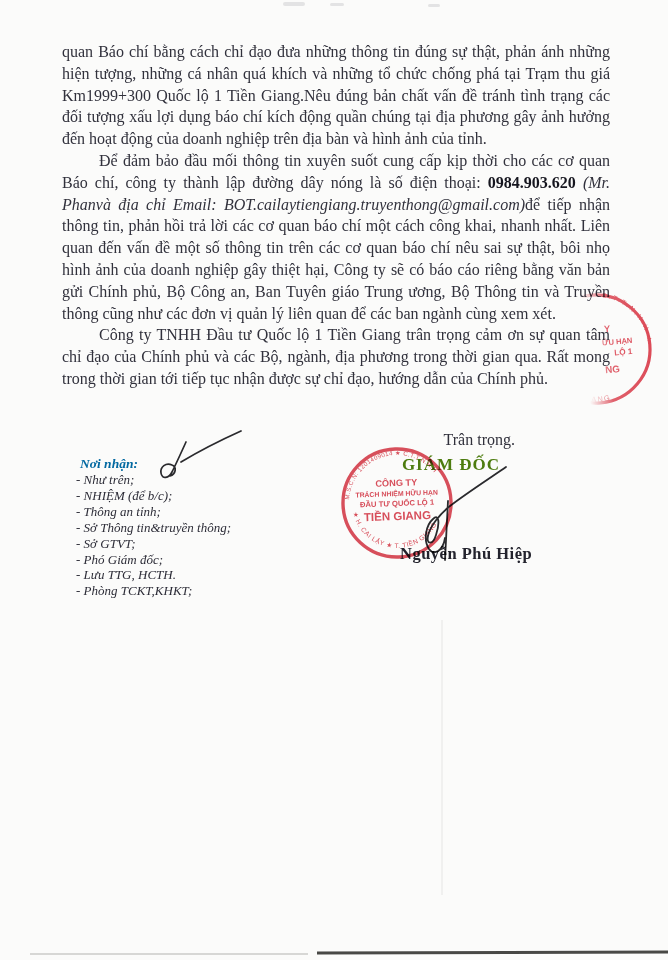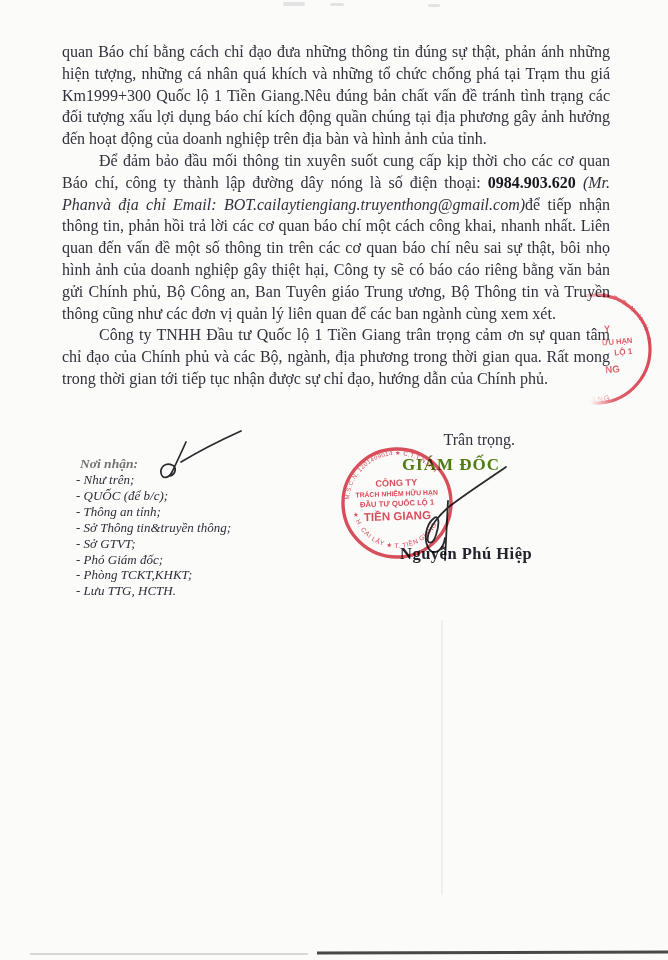--- a/index.html
+++ b/index.html
@@ -19,21 +19,21 @@
   .body-text p{margin:0;}
   .body-text p.indent{text-indent:37px;}
   .b{font-weight:bold;color:#16161f;}
   .i{font-style:italic;}
   
   .salutation{position:absolute;left:385px;top:431px;width:130px;text-align:right;font-size:16px;}
   .signer-title{position:absolute;left:378px;top:455px;width:146px;text-align:center;font-size:17px;font-weight:bold;letter-spacing:1px;color:#4d7c0f;}
   .signer-name{position:absolute;left:400px;top:544px;width:160px;font-size:16.5px;font-weight:bold;color:#23232d;letter-spacing:0.5px;}
   
   .recipients{position:absolute;left:76px;top:456px;width:220px;}
-  .recipients .label{font-size:13.5px;font-weight:bold;font-style:italic;color:#737373;margin-left:4px;}
+  .recipients .label{font-size:13.5px;font-weight:bold;font-style:italic;color:#0369a1;margin-left:4px;}
   .recipients .item{font-size:13px;line-height:15.9px;color:#2c2c37;font-style:italic;}
   .recipients .item:first-of-type{margin-top:3px;}
   
   .stamp-main{position:absolute;left:338px;top:444px;mix-blend-mode:multiply;transform:rotate(-2deg);}
   .stamp-edge{position:absolute;left:530px;top:283px;mix-blend-mode:multiply;}
   .sig-main{position:absolute;left:400px;top:462px;mix-blend-mode:multiply;}
   .sig-paraph{position:absolute;left:128px;top:424px;mix-blend-mode:multiply;}
   
   .smudge{position:absolute;background:rgba(120,120,125,0.18);border-radius:2px;}
   .streak{position:absolute;left:441px;top:620px;width:2px;height:275px;background:rgba(150,150,150,0.10);}
@@ -92,27 +92,27 @@
   <svg class="sig-paraph" width="120" height="60" viewBox="0 0 120 60">
     <g fill="none" stroke="#2a2a2e" stroke-width="1.7" stroke-linecap="round">
       <path d="M113,7 C93,16 68,29 53,38"></path>
       <path d="M58,18 C53,29 48,40 44,48 C41,54 34,56 33,49 C32,43 38,38 44,41 C49,43 48,50 42,52"></path>
     </g>
   </svg>
 
   <div class="recipients">
     <div class="label">Nơi nhận:</div>
     <div class="item">- Như trên;</div>
-    <div class="item">- QUỐC (để b/c);</div>
+    <div class="item">- NHIỆM (để b/c);</div>
     <div class="item">- Thông an tỉnh;</div>
     <div class="item">- Sở Thông tin&amp;truyền thông;</div>
     <div class="item">- Sở GTVT;</div>
     <div class="item">- Phó Giám đốc;</div>
+    <div class="item">- Lưu TTG, HCTH.</div>
     <div class="item">- Phòng TCKT,KHKT;</div>
-    <div class="item">- Lưu TTG, HCTH.</div>
   </div>
 
   <svg class="stamp-edge" width="132" height="132" viewBox="0 0 132 132">
     <defs>
       <linearGradient id="fadeL" x1="0" y1="0" x2="1" y2="0">
         <stop offset="0" stop-color="#fff" stop-opacity="0"></stop>
         <stop offset="0.42" stop-color="#fff" stop-opacity="0"></stop>
         <stop offset="0.60" stop-color="#fff" stop-opacity="0.85"></stop>
         <stop offset="1" stop-color="#fff" stop-opacity="1"></stop>
       </linearGradient>

